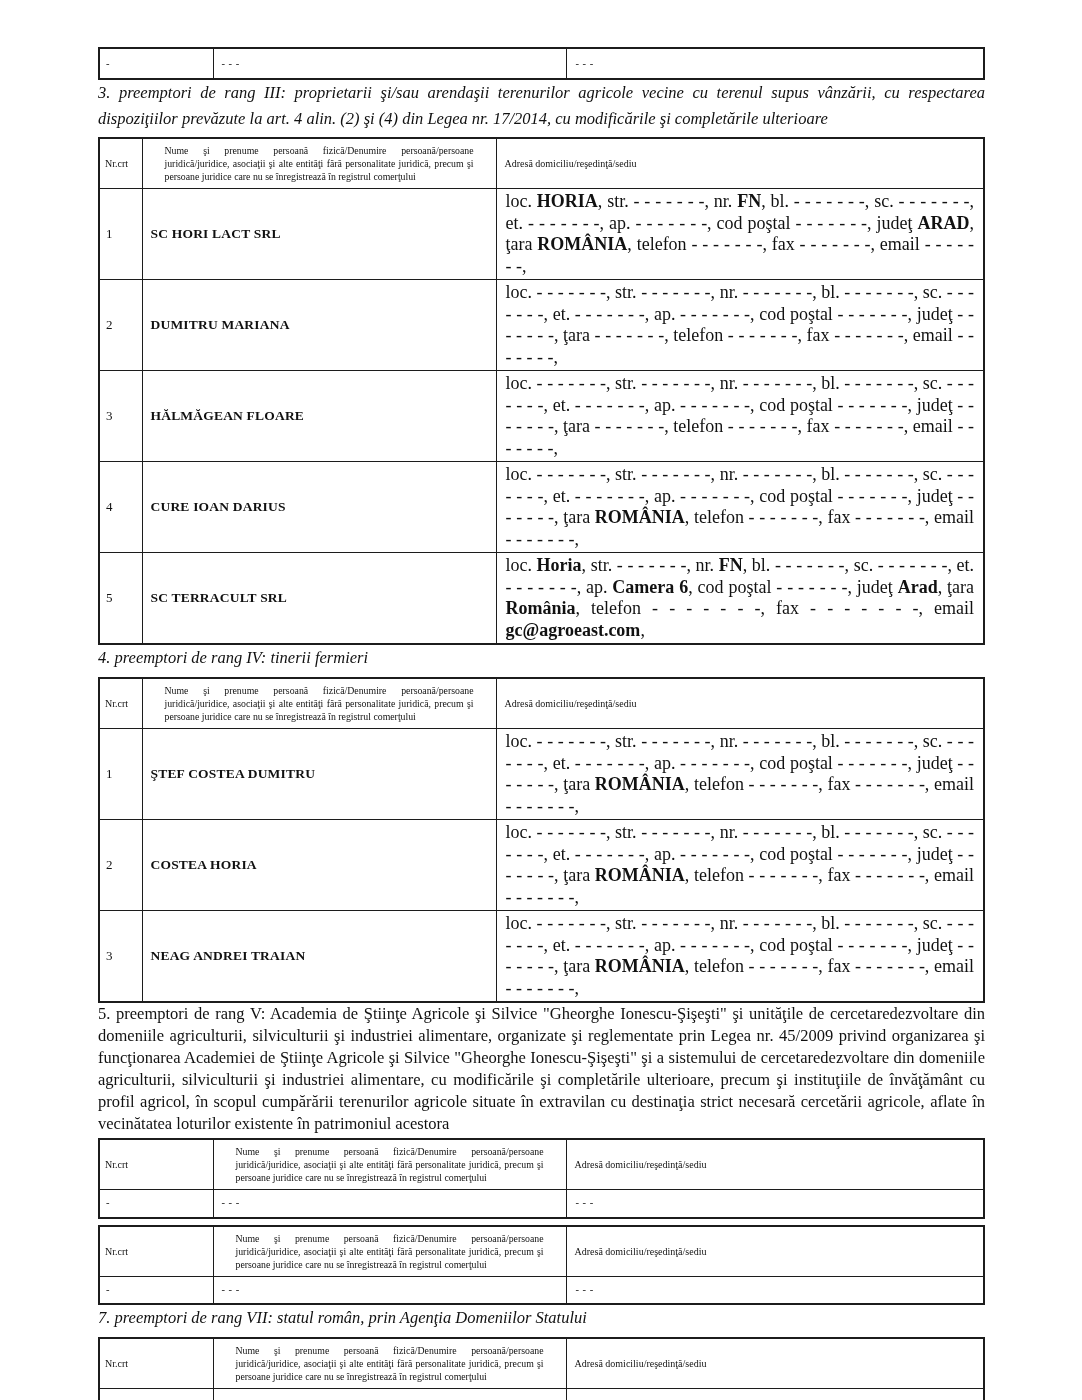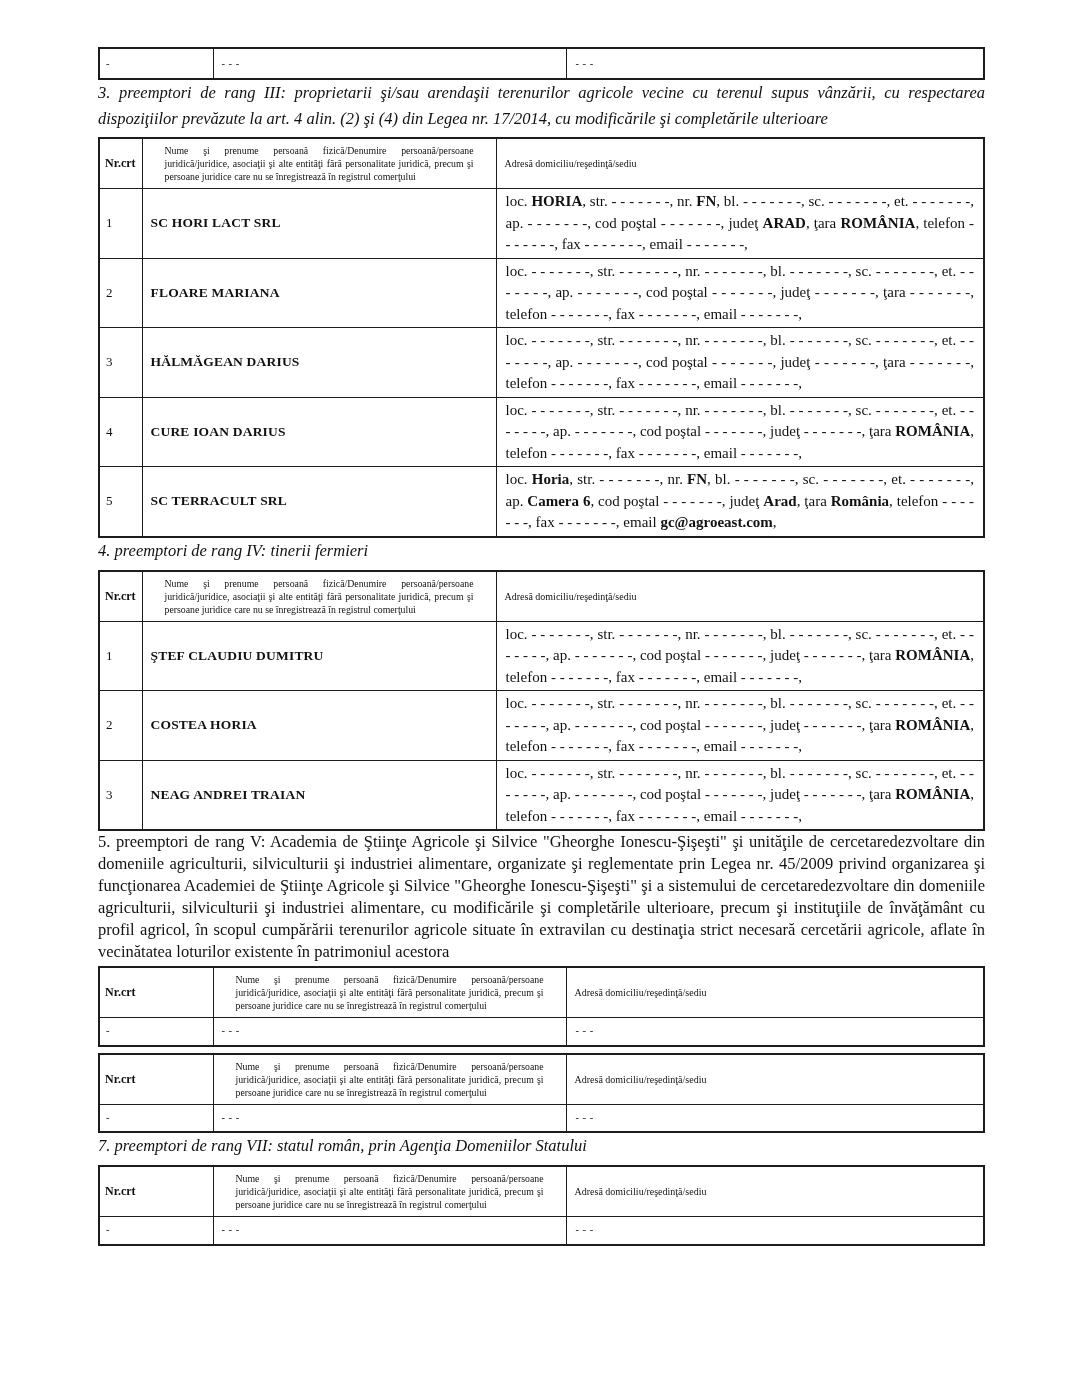--- a/index.html
+++ b/index.html
@@ -29,45 +29,44 @@
 
   
   table.narrow col.c-nr   { width: 43px; }
   table.narrow col.c-name { width: 354px; }
   table.wide   col.c-nr   { width: 114px; }
   table.wide   col.c-name { width: 353px; }
 
   
   tr.hdr { height: 46px; }
   td.h-nr {
-    font-size: 12px;
+    font-size: 10px;
     padding: 2px 3px 2px 5px;
     white-space: nowrap;
     overflow: visible;
-    font-weight: bold;
   }
   td.h-name {
     font-size: 9.8px;
     line-height: 13px;
     text-align: justify;
     padding: 3px 22px;
   }
   td.h-addr {
     font-size: 10px;
     padding: 19px 8px;
   }
 
   
   tr.filled { height: 66px; }
   tr.empty  { height: 28px; }
   table.top tr.empty { height: 31px; }
 
   td.nr-cell   { font-size: 13px; padding: 2px 4px 2px 6px; }
   td.name-cell { font-size: 13.5px; font-weight: bold; padding: 2px 8px; letter-spacing: 0.2px; }
-  td.addr-cell { font-size: 15px; line-height: 21.5px; text-align: justify; padding: 2px 9px; }
+  td.addr-cell { font-size: 18px; line-height: 21.5px; text-align: justify; padding: 2px 9px; }
 
   tr.empty td.nr-cell,
   tr.empty td.name-cell,
   tr.empty td.addr-cell {
     font-size: 10.5px;
     font-weight: normal;
     text-align: left;
     line-height: 14px;
     letter-spacing: 0.5px;
   }
@@ -133,26 +132,26 @@
         <td class="h-name">Nume şi prenume persoană fizică/Denumire persoană/persoane juridică/juridice, asociaţii şi alte entităţi fără personalitate juridică, precum şi persoane juridice care nu se înregistrează în registrul comerţului</td>
         <td class="h-addr">Adresă domiciliu/reşedinţă/sediu</td>
       </tr>
     <tr class="filled">
           <td class="nr-cell">1</td>
           <td class="name-cell">SC HORI LACT SRL</td>
           <td class="addr-cell"><span>loc. </span><span class="b">HORIA</span><span>, str. - - - - - - -, nr. </span><span class="b">FN</span><span>, bl. - - - - - - -, sc. - - - - - - -, et. - - - - - - -, ap. - - - - - - -, cod poştal - - - - - - -, judeţ </span><span class="b">ARAD</span><span>, ţara </span><span class="b">ROMÂNIA</span><span>, telefon - - - - - - -, fax - - - - - - -, email - - - - - - -,</span></td>
         </tr>
         <tr class="filled">
           <td class="nr-cell">2</td>
-          <td class="name-cell">FLOARE MARIANA</td>
+          <td class="name-cell">DUMITRU MARIANA</td>
           <td class="addr-cell"><span>loc. - - - - - - -, str. - - - - - - -, nr. - - - - - - -, bl. - - - - - - -, sc. - - - - - - -, et. - - - - - - -, ap. - - - - - - -, cod poştal - - - - - - -, judeţ - - - - - - -, ţara - - - - - - -, telefon - - - - - - -, fax - - - - - - -, email - - - - - - -,</span></td>
         </tr>
         <tr class="filled">
           <td class="nr-cell">3</td>
-          <td class="name-cell">HĂLMĂGEAN DARIUS</td>
+          <td class="name-cell">HĂLMĂGEAN FLOARE</td>
           <td class="addr-cell"><span>loc. - - - - - - -, str. - - - - - - -, nr. - - - - - - -, bl. - - - - - - -, sc. - - - - - - -, et. - - - - - - -, ap. - - - - - - -, cod poştal - - - - - - -, judeţ - - - - - - -, ţara - - - - - - -, telefon - - - - - - -, fax - - - - - - -, email - - - - - - -,</span></td>
         </tr>
         <tr class="filled">
           <td class="nr-cell">4</td>
           <td class="name-cell">CURE IOAN DARIUS</td>
           <td class="addr-cell"><span>loc. - - - - - - -, str. - - - - - - -, nr. - - - - - - -, bl. - - - - - - -, sc. - - - - - - -, et. - - - - - - -, ap. - - - - - - -, cod poştal - - - - - - -, judeţ - - - - - - -, ţara </span><span class="b">ROMÂNIA</span><span>, telefon - - - - - - -, fax - - - - - - -, email - - - - - - -,</span></td>
         </tr>
         <tr class="filled">
           <td class="nr-cell">5</td>
           <td class="name-cell">SC TERRACULT SRL</td>
@@ -169,21 +168,21 @@
         <col>
       </colgroup>
     <tbody>
       <tr class="hdr">
         <td class="h-nr">Nr.crt</td>
         <td class="h-name">Nume şi prenume persoană fizică/Denumire persoană/persoane juridică/juridice, asociaţii şi alte entităţi fără personalitate juridică, precum şi persoane juridice care nu se înregistrează în registrul comerţului</td>
         <td class="h-addr">Adresă domiciliu/reşedinţă/sediu</td>
       </tr>
     <tr class="filled">
           <td class="nr-cell">1</td>
-          <td class="name-cell">ŞTEF CLAUDIU DUMITRU</td>
+          <td class="name-cell">ŞTEF COSTEA DUMITRU</td>
           <td class="addr-cell"><span>loc. - - - - - - -, str. - - - - - - -, nr. - - - - - - -, bl. - - - - - - -, sc. - - - - - - -, et. - - - - - - -, ap. - - - - - - -, cod poştal - - - - - - -, judeţ - - - - - - -, ţara </span><span class="b">ROMÂNIA</span><span>, telefon - - - - - - -, fax - - - - - - -, email - - - - - - -,</span></td>
         </tr>
         <tr class="filled">
           <td class="nr-cell">2</td>
           <td class="name-cell">COSTEA HORIA</td>
           <td class="addr-cell"><span>loc. - - - - - - -, str. - - - - - - -, nr. - - - - - - -, bl. - - - - - - -, sc. - - - - - - -, et. - - - - - - -, ap. - - - - - - -, cod poştal - - - - - - -, judeţ - - - - - - -, ţara </span><span class="b">ROMÂNIA</span><span>, telefon - - - - - - -, fax - - - - - - -, email - - - - - - -,</span></td>
         </tr>
         <tr class="filled">
           <td class="nr-cell">3</td>
           <td class="name-cell">NEAG ANDREI TRAIAN</td>

